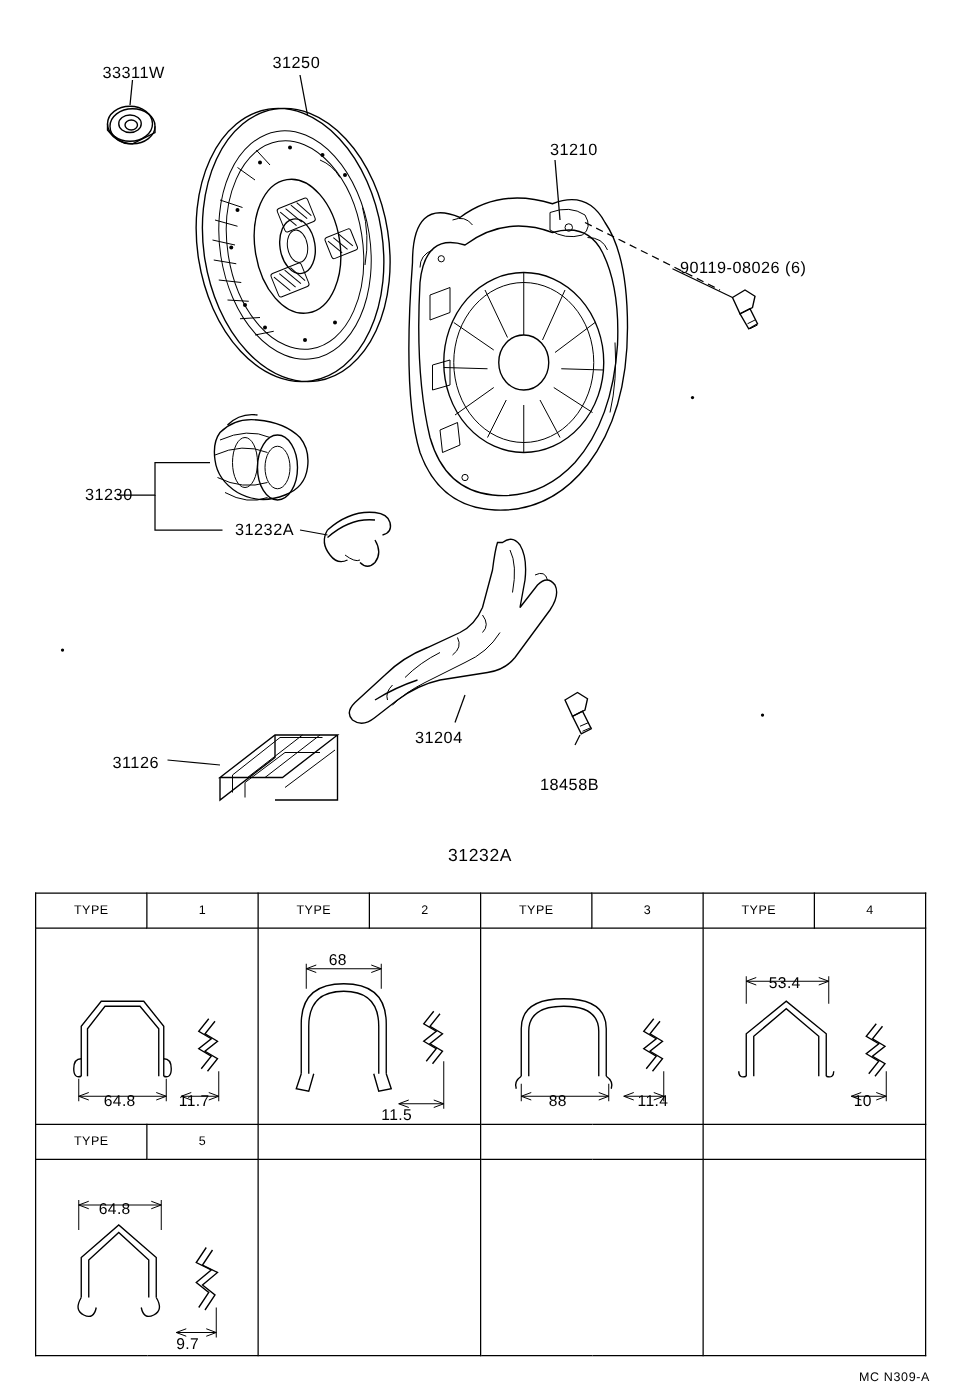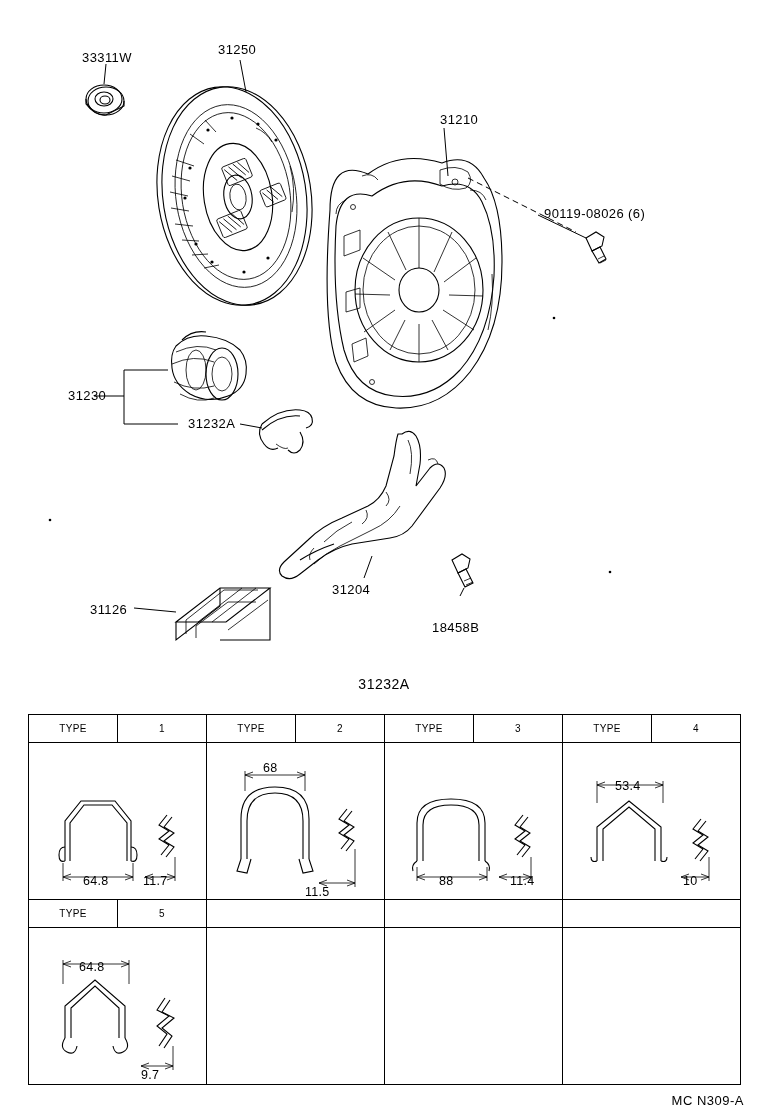--- a/index.html
+++ b/index.html
@@ -76,21 +76,21 @@
   }
   .dimtext {
     position: absolute;
     font-size: 12.5px;
     letter-spacing: 0.3px;
   }
   .footer {
     position: absolute;
     right: 24px;
     bottom: 8px;
-    font-size: 13px;
+    font-size: 10px;
     letter-spacing: 0.5px;
   }
 </style>
 </head>
 <body>
 
 <div class="diagram">
 
   <svg width="768" height="680">
 

